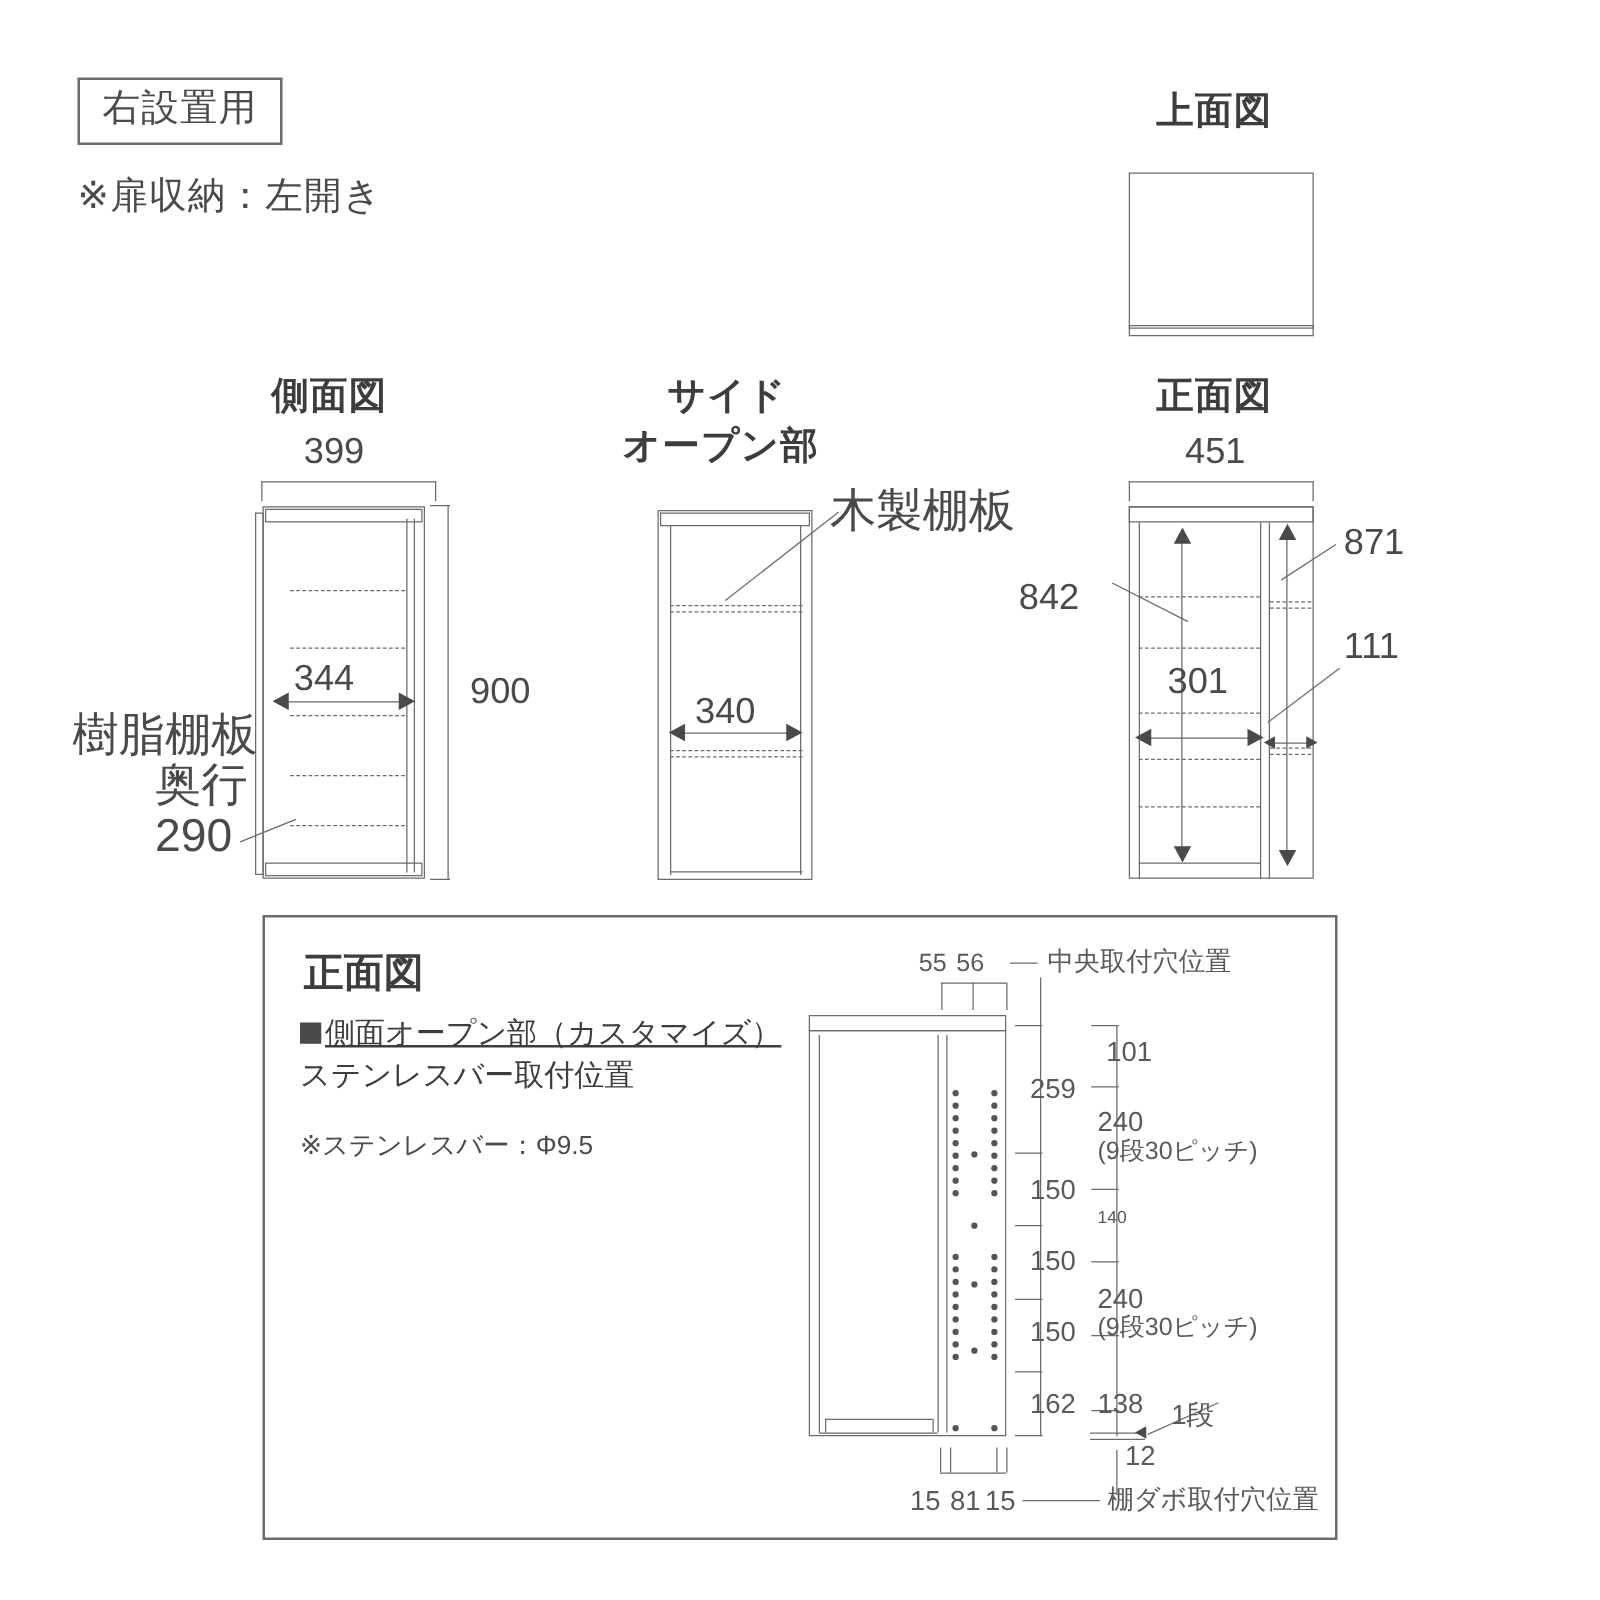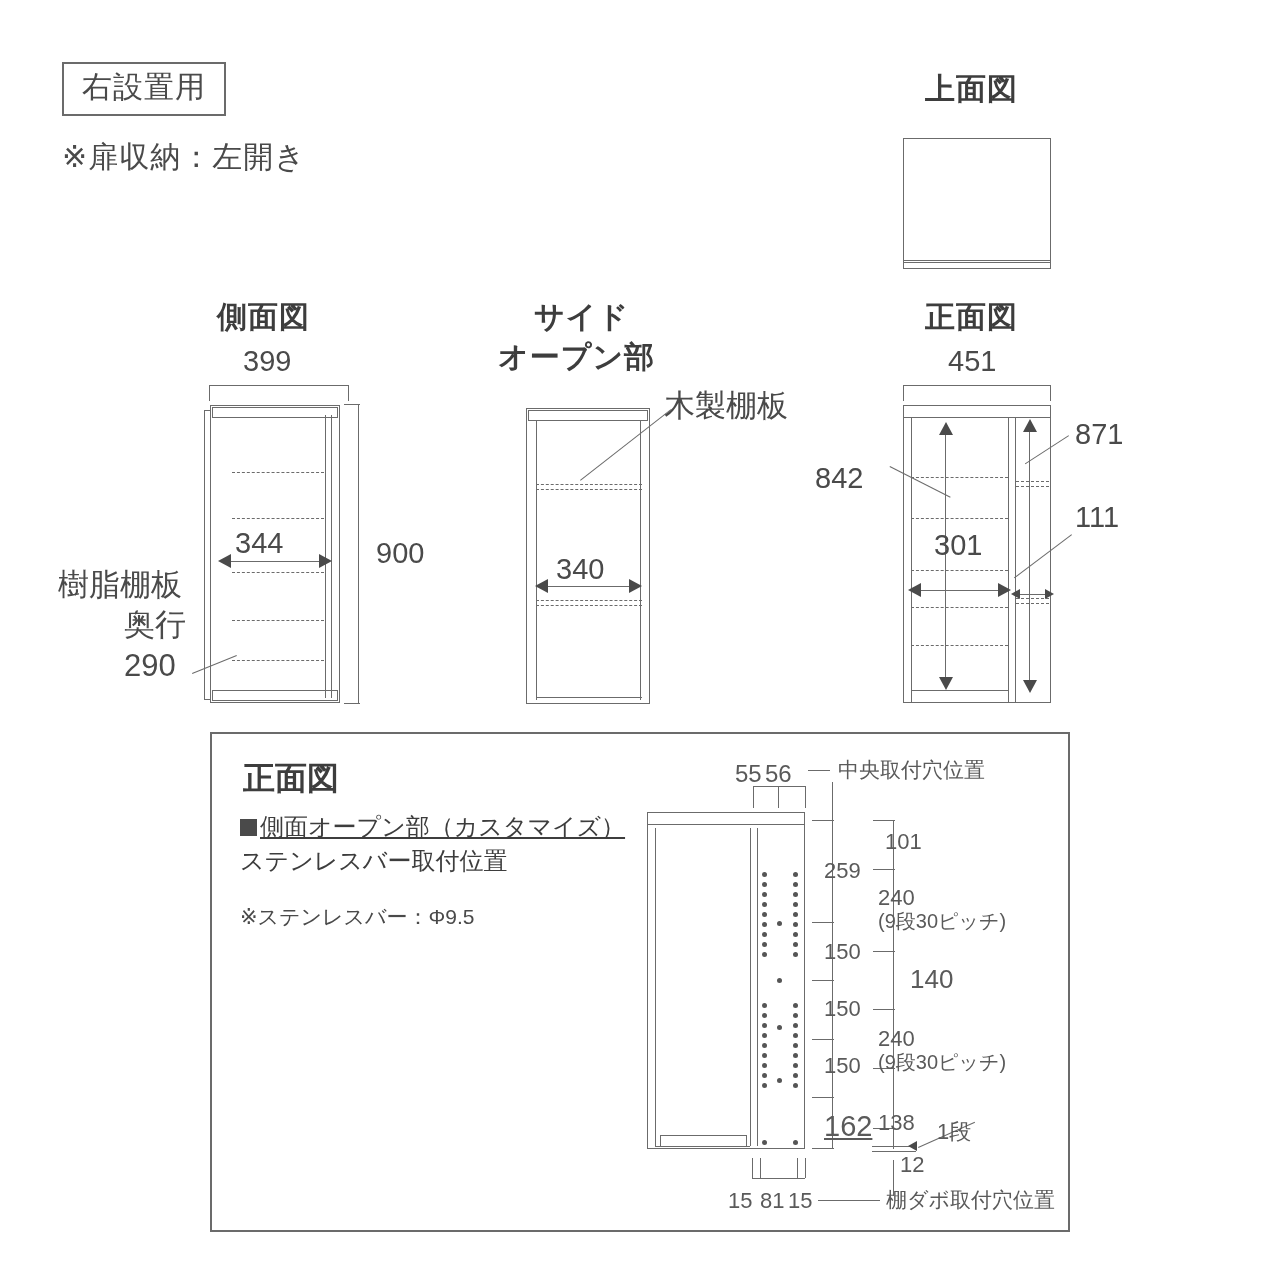--- a/index.html
+++ b/index.html
@@ -38,22 +38,22 @@
   .thinbox { position:absolute; border:1px solid #6b6b6b; box-sizing:border-box; }
 
   .dash-h {
     position:absolute; height:0;
     border-top: 2px dashed #6b6b6b;
   }
   .dash-h.thin { border-top: 1.5px dashed #6b6b6b; }
 
   .title { font-size: 30px; font-weight: 700; color:#3d3d3d; letter-spacing:1px; }
   .dim   { font-size: 29px; color:#4a4a4a; letter-spacing:0px; }
-  .dim-s { font-size: 24px; color:#5a5a5a; }
-  .lbl   { font-size: 31px; color:#4a4a4a; }
+  .dim-s { font-size: 20px; color:#5a5a5a; }
+  .lbl   { font-size: 37px; color:#4a4a4a; }
 
   
   .leader { position:absolute; height:1px; background:#6b6b6b; transform-origin: 0 0; }
 
   
   .arr { position:absolute; width:0; height:0; }
   .arr-r { border-top:7px solid transparent; border-bottom:7px solid transparent; border-left:13px solid #4a4a4a; }
   .arr-l { border-top:7px solid transparent; border-bottom:7px solid transparent; border-right:13px solid #4a4a4a; }
   .arr-u { border-left:7px solid transparent; border-right:7px solid transparent; border-bottom:13px solid #4a4a4a; }
   .arr-d { border-left:7px solid transparent; border-right:7px solid transparent; border-top:13px solid #4a4a4a; }
@@ -294,35 +294,35 @@
   <div class="hline" style="left:812px; top:922px; width:22px;"></div>
   <div class="hline" style="left:812px; top:980px; width:22px;"></div>
   <div class="hline" style="left:812px; top:1039px; width:22px;"></div>
   <div class="hline" style="left:812px; top:1097px; width:22px;"></div>
   <div class="hline" style="left:812px; top:1148px; width:22px;"></div>
 </div>
 <div class="abs txt dim-s" style="left:824px; top:858px; font-size:22px;">259</div>
 <div class="abs txt dim-s" style="left:824px; top:939px; font-size:22px;">150</div>
 <div class="abs txt dim-s" style="left:824px; top:996px; font-size:22px;">150</div>
 <div class="abs txt dim-s" style="left:824px; top:1053px; font-size:22px;">150</div>
-<div class="abs txt dim-s" style="left:824px; top:1110px; font-size:29px;text-decoration:underline;">162</div>
+<div class="abs txt dim-s" style="left:824px; top:1110px; font-size:22px;">162</div>
 
 <div>
   <div class="vline" style="left:893px; top:820px; height:329px;"></div>
   <div class="hline" style="left:873px; top:820px; width:22px;"></div>
   <div class="hline" style="left:873px; top:869px; width:22px;"></div>
   <div class="hline" style="left:873px; top:951px; width:22px;"></div>
   <div class="hline" style="left:873px; top:1009px; width:22px;"></div>
   <div class="hline" style="left:873px; top:1068px; width:22px;"></div>
   <div class="hline" style="left:873px; top:1128px; width:22px;"></div>
 </div>
 <div class="abs txt dim-s" style="left:885px; top:829px; font-size:22px;">101</div>
 <div class="abs txt dim-s" style="left:878px; top:885px; font-size:22px;">240</div>
 <div class="abs txt dim-s" style="left:878px; top:910px; font-size:20px;">(9段30ピッチ)</div>
-<div class="abs txt dim-s" style="left:878px; top:965px; font-size:26px;margin-left:32px;">140</div>
+<div class="abs txt dim-s" style="left:878px; top:965px; font-size:14px;">140</div>
 <div class="abs txt dim-s" style="left:878px; top:1026px; font-size:22px;">240</div>
 <div class="abs txt dim-s" style="left:878px; top:1051px; font-size:20px;">(9段30ピッチ)</div>
 <div class="abs txt dim-s" style="left:878px; top:1110px; font-size:22px;">138</div>
 
 <div>
   <div class="hline" style="left:872px; top:1146px; width:44px;"></div>
   <div class="hline" style="left:872px; top:1151px; width:44px;"></div>
   <div class="leader" style="left:918px; top:1147px; width:62px; transform: rotate(-24deg);"></div>
   <div class="arr arr-ls" style="left:908px; top:1141px;"></div>
   <div class="vline" style="left:893px; top:1160px; height:36px;"></div>

